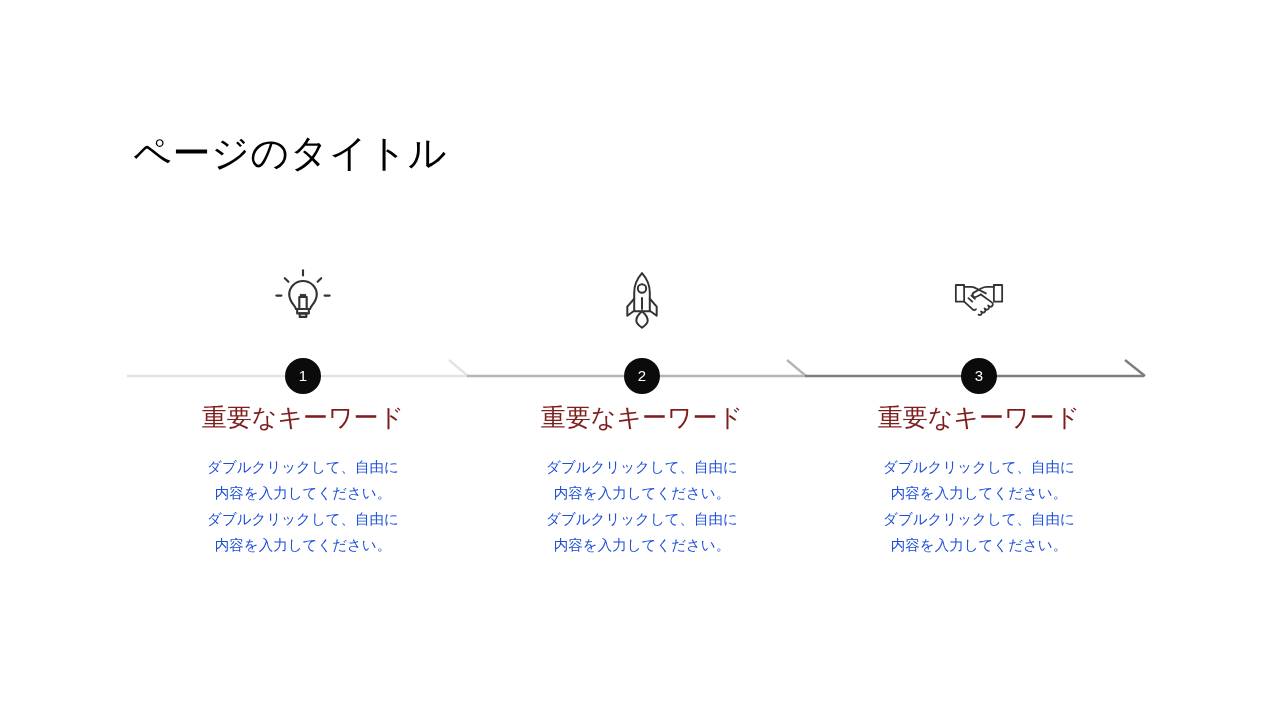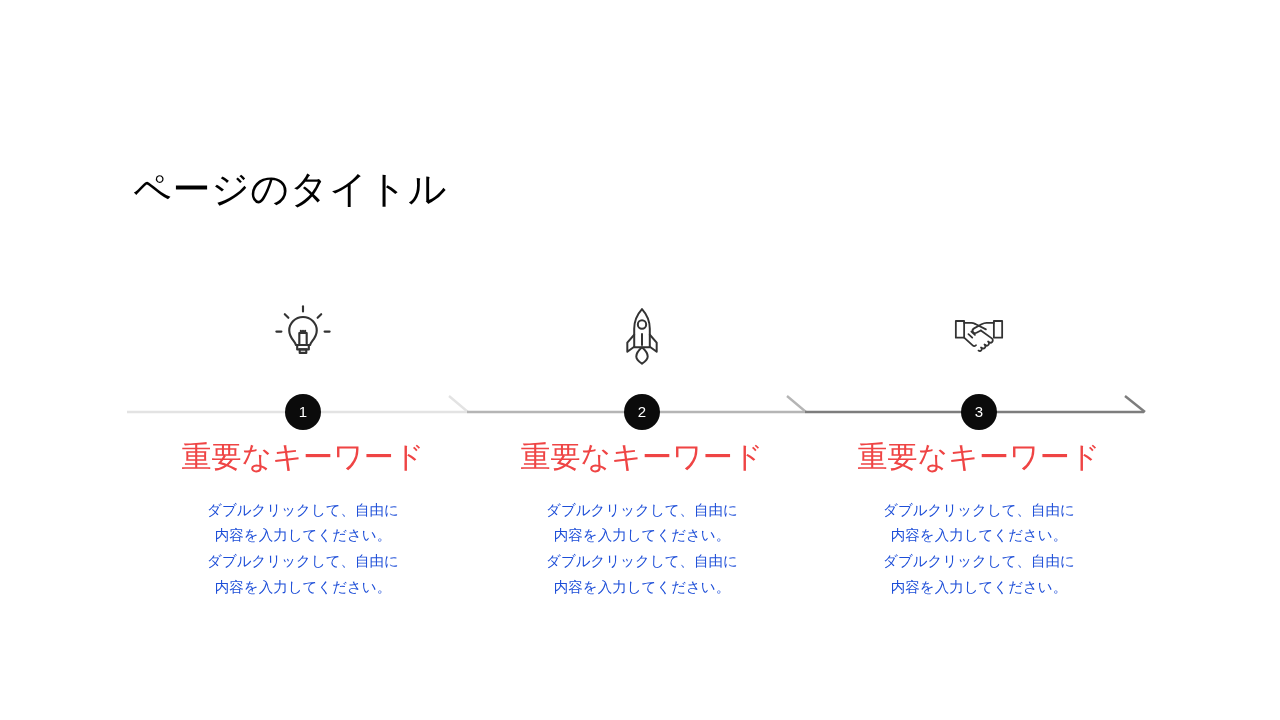--- a/index.html
+++ b/index.html
@@ -12,21 +12,20 @@
     background: #ffffff;
     font-family: "Liberation Sans", "DejaVu Sans", sans-serif;
     overflow: hidden;
     position: relative;
   }
 
   .slide {
     position: absolute;
     inset: 0;
     background: #ffffff;
-    margin-top: 36px;
   }
 
   
   .page-title {
     position: absolute;
     left: 133px;
     top: 131px;
     font-size: 38px;
     line-height: 1.2;
     letter-spacing: 0.5px;
@@ -72,23 +71,23 @@
   }
   .col-icon svg {
     display: block;
   }
 
   .col-spacer {
     height: 44px;
   }
 
   .col-heading {
-    font-size: 30px;
+    font-size: 25px;
     line-height: 1.25;
-    color: #ef4444;
+    color: #7f1d1d;
     font-weight: 400;
     margin-top: 12px;
     white-space: nowrap;
   }
 
   .col-body {
     margin-top: 22px;
     font-size: 14.5px;
     line-height: 1.78;
     color: #1d4ed8;

